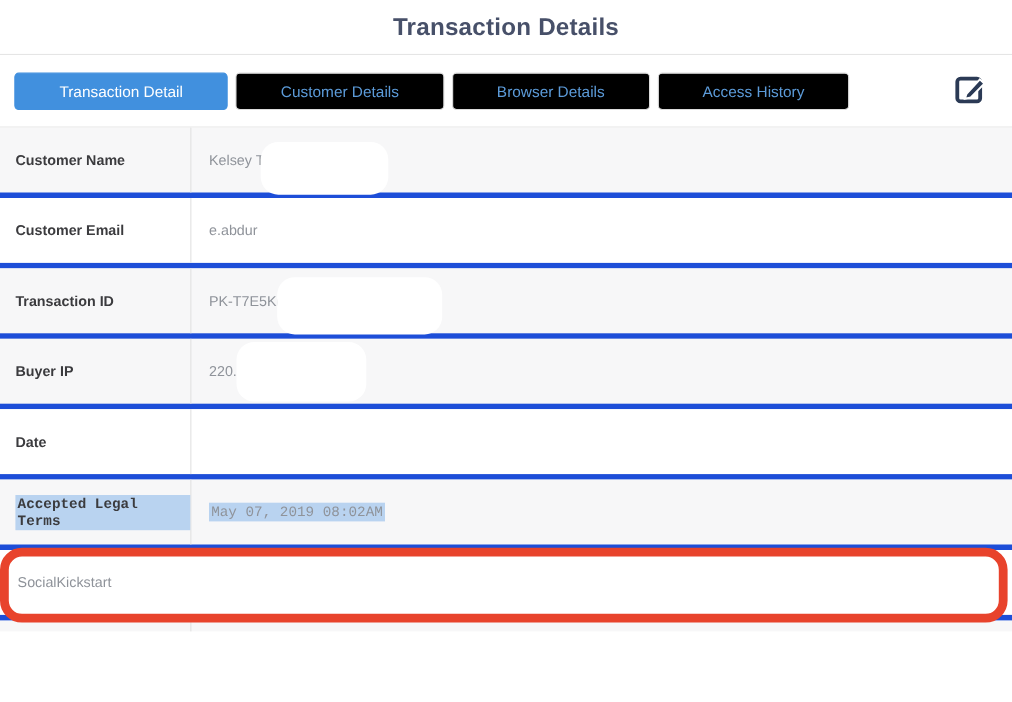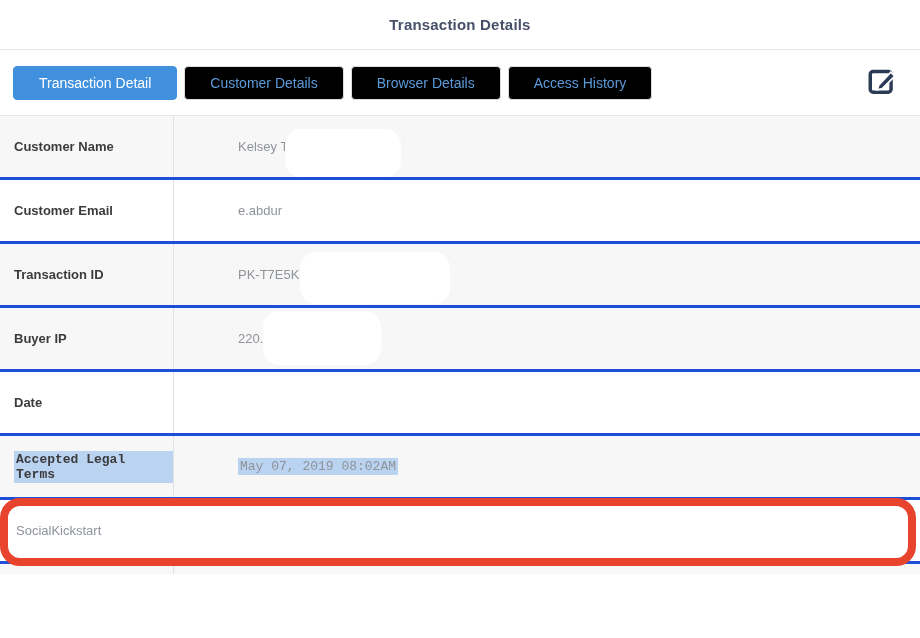--- a/index.html
+++ b/index.html
@@ -2,36 +2,36 @@
 <html><head>
 <meta charset="utf-8">
 <style>
   * { margin:0; padding:0; box-sizing:border-box; }
   html,body { width:920px; height:638px; background:#fff; overflow:hidden;
     font-family:"Liberation Sans", sans-serif; position:relative; }
 
   
   .header { height:50px; border-bottom:1px solid #e5e5e5; display:flex;
     align-items:center; justify-content:center; background:#fff; }
-  .page-title { font-size:15px; font-weight:700; color:#475069; letter-spacing:.2px;text-align:right; }
+  .page-title { font-size:22px; font-weight:700; color:#475069; letter-spacing:.2px;text-align:right; }
 
   
   .tabbar { height:66px; border-bottom:1px solid #e5e5e5; display:flex;
     align-items:center; padding:0 20px 0 13px; background:#fff; }
-  .tab { height:34px; padding:0 25px; display:inline-flex; align-items:center;
+  .tab { height:34px; padding:0 40px; display:inline-flex; align-items:center;
     justify-content:center; font-size:14px; border-radius:4px; margin-right:7px;
     cursor:pointer; white-space:nowrap; }
   .tab.active { background:#4190de; color:#ffffff; border:1px solid #4190de; }
   .tab.inactive { background:#000000; color:#5c9bd9; border:1px solid #dcdcdc; }
   .edit-btn { margin-left:auto; width:36px; height:36px; display:flex;
     align-items:center; justify-content:center; cursor:pointer; background:none; border:none; }
 
   
   .detail-table { width:920px; }
-  .row { display:flex; height:64px; border-bottom:3px solid #1d4ed8; background:#fff; position:relative;gap:48px; }
+  .row { display:flex; height:64px; border-bottom:5px solid #1d4ed8; background:#fff; position:relative; }
   .row.odd { background:#f7f7f8; }
   .cell-label { width:174px; flex:0 0 174px; border-right:1px solid #e2e2e2;
     display:flex; align-items:center; padding-left:14px;
     font-size:13px; font-weight:700; color:#3b3b3e; }
   .cell-value { flex:1; display:flex; align-items:center; padding-left:16px;
     font-size:13px; color:#8f939a; position:relative; }
   .row-sliver { height:10px; background:#f7f7f8; display:flex; }
   .row-sliver .cell-label { height:10px; border-right:1px solid #e2e2e2; }
 
   

